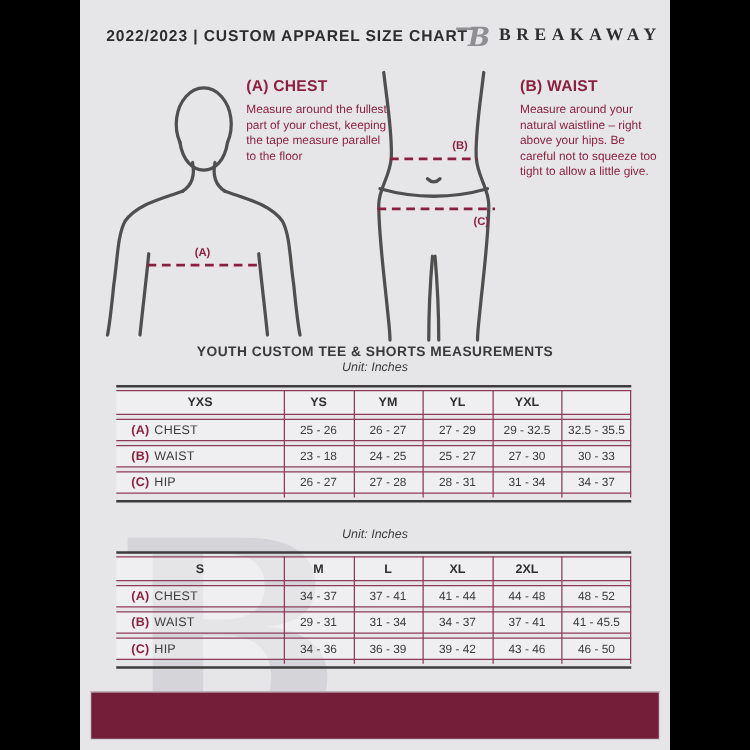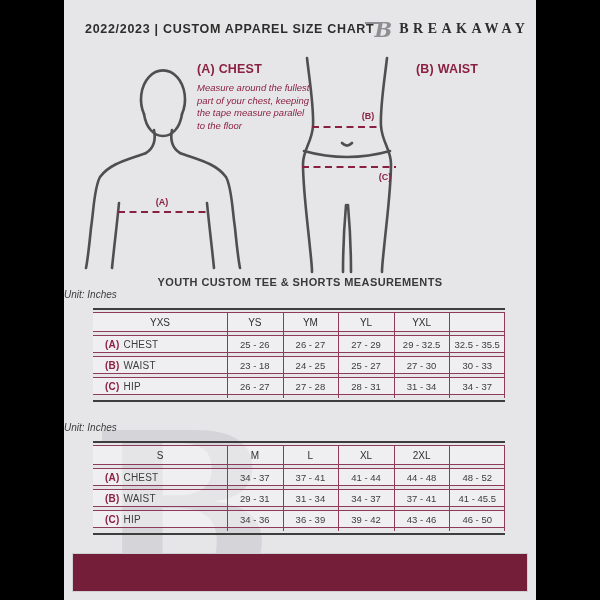--- a/index.html
+++ b/index.html
@@ -15,52 +15,52 @@
   .hdr-title { font-weight:700; font-size:12.5px; letter-spacing:.7px; color:#2d2d2d; white-space:nowrap; }
   .brand { display:flex; align-items:center; gap:7px; }
   .logo-b { font-family:"DejaVu Serif", serif; font-style:italic; font-weight:700;
     font-size:21px; color:#8f8f93; position:relative; line-height:1; }
   .logo-b::before { content:""; position:absolute; left:-9px; top:3px; width:16px; height:2px; background:#8f8f93; }
   .brand-name { font-weight:700; font-size:14px; letter-spacing:4.5px; color:#2d2d2d;font-family:Liberation Serif, serif; }
 
   
   .instr { position:absolute; }
   .instr-title { font-weight:700; font-size:12.5px; color:#8b2141; letter-spacing:.2px; margin-bottom:6px; }
-  .instr-body { font-style:italic; font-size:9.5px; line-height:1.32; color:#8b2141; white-space:pre-line; }
+  .instr-body { font-size:9.5px; line-height:1.32; color:#8b2141; white-space:pre-line; }
   #instrA { left:133px; top:62px;  width:113px; }
   #instrB { left:352px; top:62px;  width:112px; }
   #instrC { left:352px; top:164px; width:118px; }
 
   
   svg { position:absolute; overflow:visible; }
   #fig-torso { left:6px;   top:56px; }
   #fig-hips  { left:226px; top:56px; }
   .outline { fill:none; stroke:#4f4f4f; stroke-width:2.6; stroke-linecap:round; }
   .dash { fill:none; stroke:#8a2040; stroke-width:2.2; stroke-dasharray:7 4.5; }
   .dlabel { font-family:"Liberation Sans", sans-serif; font-weight:700; font-size:9px; fill:#8a2040; text-anchor:middle; }
 
   
   .sec-title { position:absolute; left:0; width:100%; text-align:center;
     font-weight:700; font-size:11px; letter-spacing:.4px; color:#393939; }
-  .sec-unit  { position:absolute; left:0; width:100%; text-align:left;
+  .sec-unit  { position:absolute; left:0; width:100%; text-align:center;
     font-style:italic; font-size:10px; color:#3c3c3c; }
   #youth-title { top:276px; } #youth-unit { top:289px; }
   #adult-title { top:409px; } #adult-unit { top:422px; }
 
   
   .sizetable { position:absolute; left:29px; width:412px;
     border-top:2px solid #3d3d3d; border-bottom:2px solid #3d3d3d; padding:2px 0; z-index:1; }
   #youth-table { top:308px; } #adult-table { top:441px; }
   .trow { display:grid; grid-template-columns:134px repeat(5,1fr); height:18px;
     border-top:1px solid #8d3b58; border-bottom:1px solid #8d3b58;
     margin-bottom:3px; background:rgba(255,255,255,.38); align-items:center; }
   .trow.head { height:20px; }
   .trow:last-child { margin-bottom:0; }
   .cell { text-align:center; font-size:9.5px; color:#3c3c3c; white-space:nowrap; }
-  .cell.hsize { font-weight:400; font-size:10px; color:#2f2f2f; }
+  .cell.hsize { font-weight:700; font-size:10px; color:#2f2f2f; }
   .cell.label { text-align:left; padding-left:12px; letter-spacing:.4px; font-size:9.5px; }
   .cell.rowlabel { text-align:left; padding-left:12px; font-size:10px; letter-spacing:.2px; }
   .mk { color:#8b2141; font-weight:700; margin-right:4px; }
   .vline { position:absolute; top:2px; bottom:2px; width:1px; background:#8d3b58; z-index:2; }
 
   
   .watermark { position:absolute; left:28px; top:404px; font-family:"DejaVu Serif", serif;
     font-weight:700; font-size:215px; line-height:1; color:rgba(70,70,90,.10); z-index:0; }
   .footer-bar { position:absolute; left:8px; right:8px; top:553px; height:39px;
     background:#751e39; border:1px solid #cfcfd4; z-index:3; }
@@ -103,20 +103,21 @@
     <line class="dash" x1="12" y1="111" x2="106" y2="111"></line>
     <text class="dlabel" x="95" y="124">(C)</text>
   </svg>
 
   <div class="instr" id="instrA">
     <div class="instr-title">(A) CHEST</div>
     <div class="instr-body">Measure around the fullest part of your chest, keeping the tape measure parallel to the floor</div>
   </div>
   <div class="instr" id="instrB">
     <div class="instr-title">(B) WAIST</div>
+    <div class="instr-body">Measure around your natural waistline – right above your hips. Be careful not to squeeze too tight to allow a little give.</div>
   </div>
 
   <div class="watermark">B</div>
 
   <div class="sec-title" id="youth-title">YOUTH CUSTOM TEE &amp; SHORTS MEASUREMENTS</div>
   <div class="sec-unit" id="youth-unit">Unit: Inches</div>
 
   <div class="sizetable" id="youth-table">
     <div class="trow head">
       <div class="cell hsize">YXS</div>

